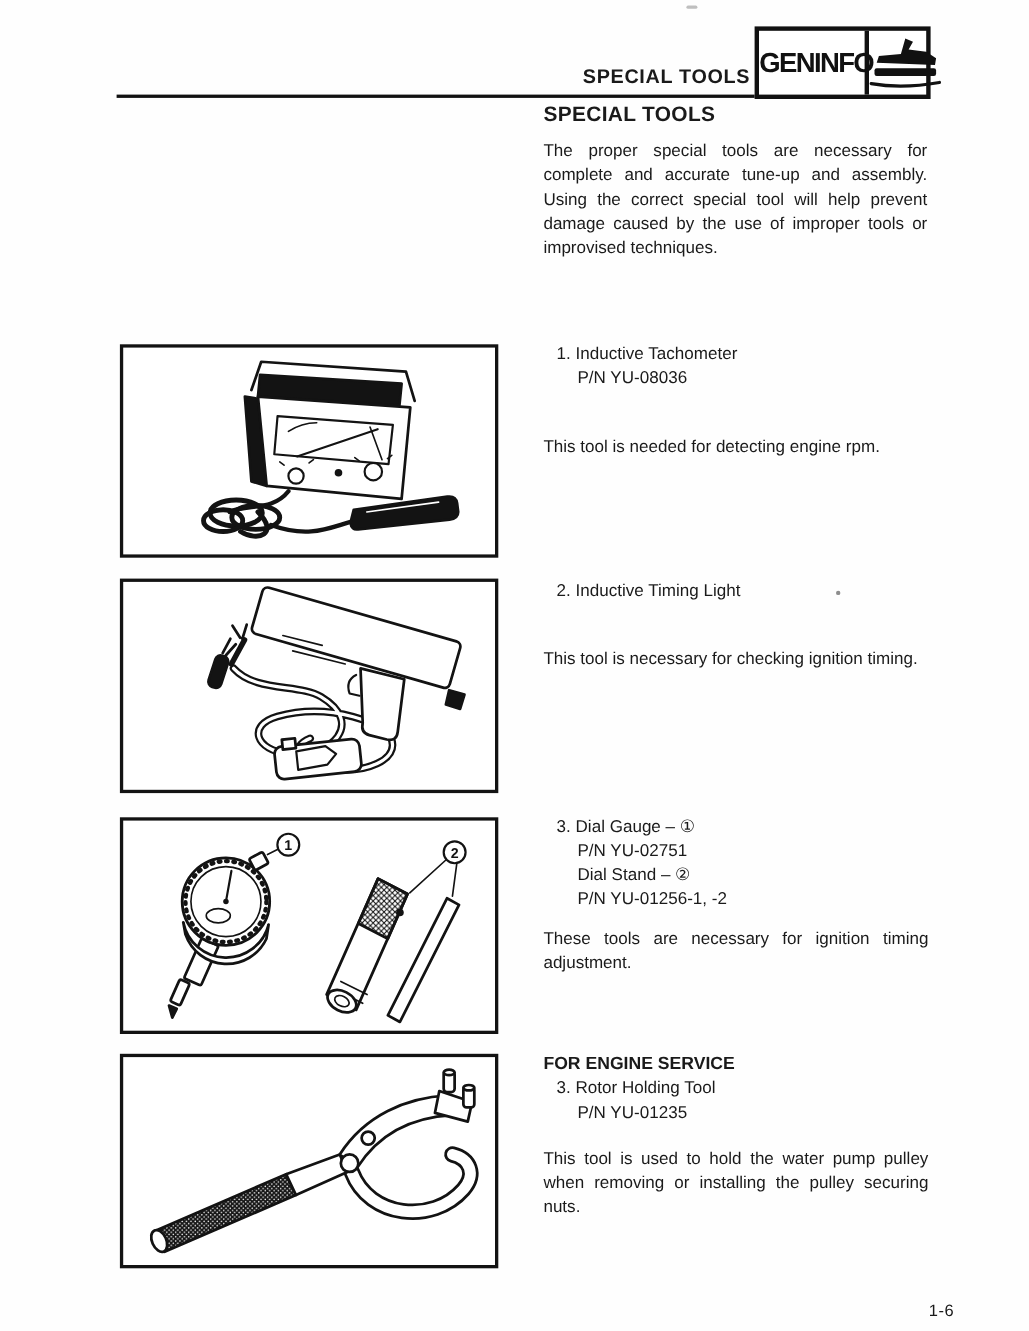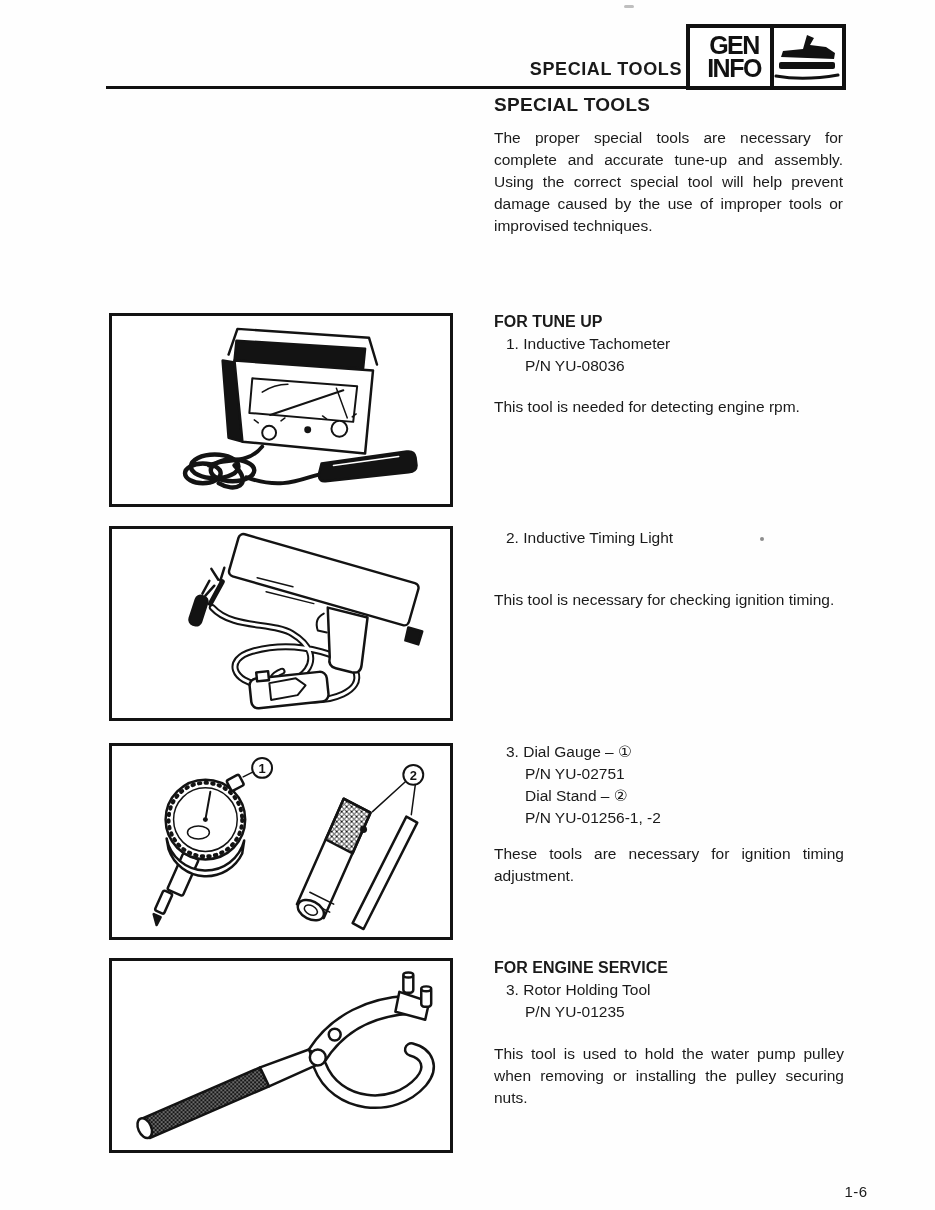--- a/index.html
+++ b/index.html
@@ -16,21 +16,21 @@
   .running-title {
     left:420px; top:59px; width:262px; text-align:right;
     font-size:18px; font-weight:bold; letter-spacing:0.6px;
   }
   .badge {
     left:686px; top:24px; width:160px; height:66px;
     border:4px solid #111; background:#fff; display:flex;
   }
   .badge-text {
     width:100px; border-right:4px solid #111;
-    display:flex; flex-direction:column; justify-content:center; align-items:center;
+    display:flex; justify-content:center; align-items:center;
     font-weight:bold; font-size:25px; line-height:0.92; letter-spacing:-1.5px; color:#111;padding-left:8px;
   }
   .badge-icon { flex:1; display:flex; align-items:center; justify-content:center; }
   .rule { left:106px; top:86px; width:580px; height:3px; background:#111; }
 
   
   .section-title { left:494px; top:94px; font-size:19px; font-weight:bold; letter-spacing:0.3px; }
   .intro { left:494px; top:127px; width:349px; font-size:15.5px; line-height:22px; text-align:justify; }
   .tool-head { left:494px; width:352px; font-size:15.5px; line-height:22px; }
   .group { font-weight:bold; font-size:16px; }
@@ -105,21 +105,20 @@
           <path d="M106,168 C122,178 142,170 122,150"></path>
         </g>
         <path d="M134,162 C172,176 192,162 212,158" fill="none" stroke-width="4"></path>
         <path d="M210,148 L296,136 Q304,135 305,142 L306,150 Q306,156 298,157 L214,166 Q208,167 207,160 Z" fill="#131313"></path>
         <path d="M222,150 L288,141" stroke="#fff" stroke-width="1.5"></path>
       </g>
     </svg>
   </div>
 
   <div class="abs tool-head" style="top:311px">
-    <div class="group">FOR TUNE UP</div>
     <div class="item">1. Inductive Tachometer</div>
     <div class="sub">P/N YU-08036</div>
   </div>
   <div class="abs desc single" style="top:396px">This tool is needed for detecting engine rpm.</div>
 
   <div class="abs fig" id="fig2">
     <svg width="338" height="187" viewBox="0 0 338 188">
       <g stroke="#131313" stroke-width="2.5" fill="#fff" stroke-linejoin="round" stroke-linecap="round">
         <g fill="none">
           <path d="M100,78 C120,100 160,92 180,104 C220,128 190,160 150,156 C120,153 112,130 140,122 C190,108 240,130 244,142" stroke="#131313" stroke-width="7"></path>

